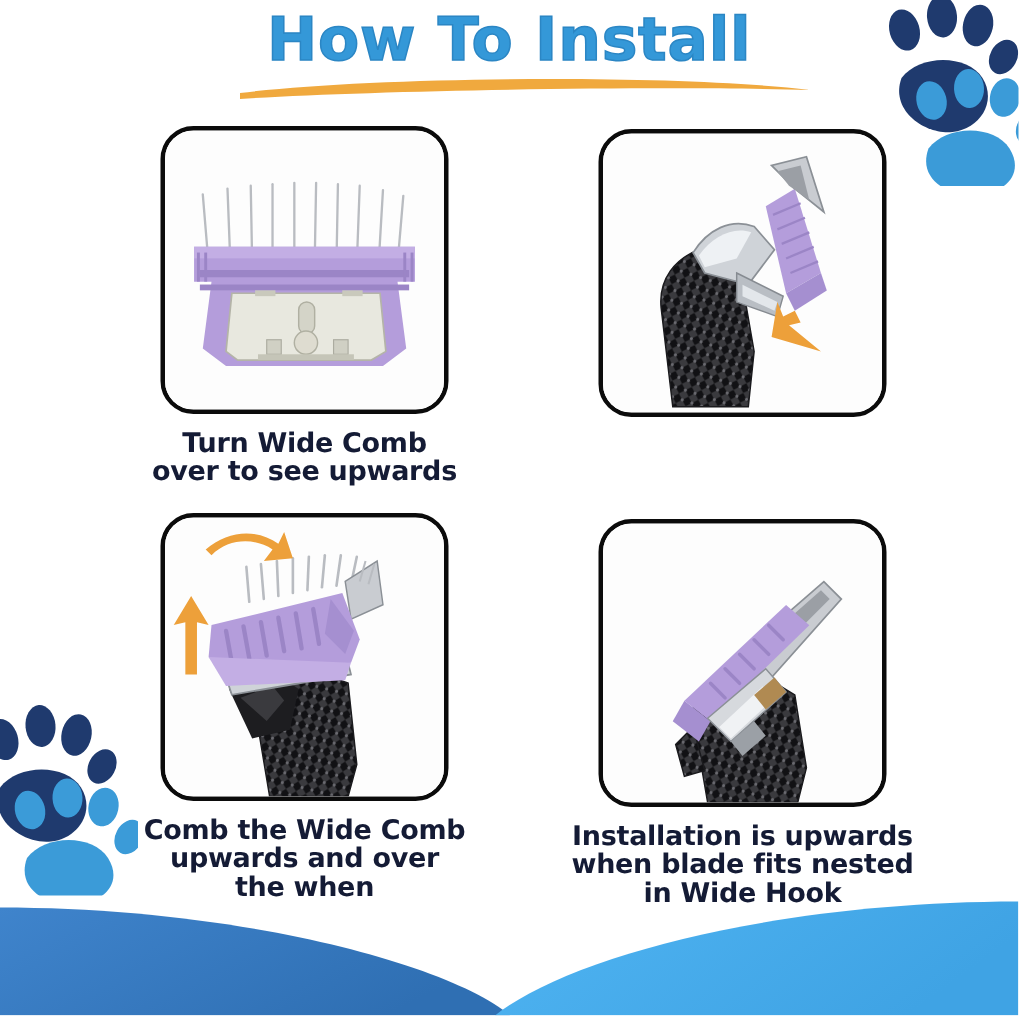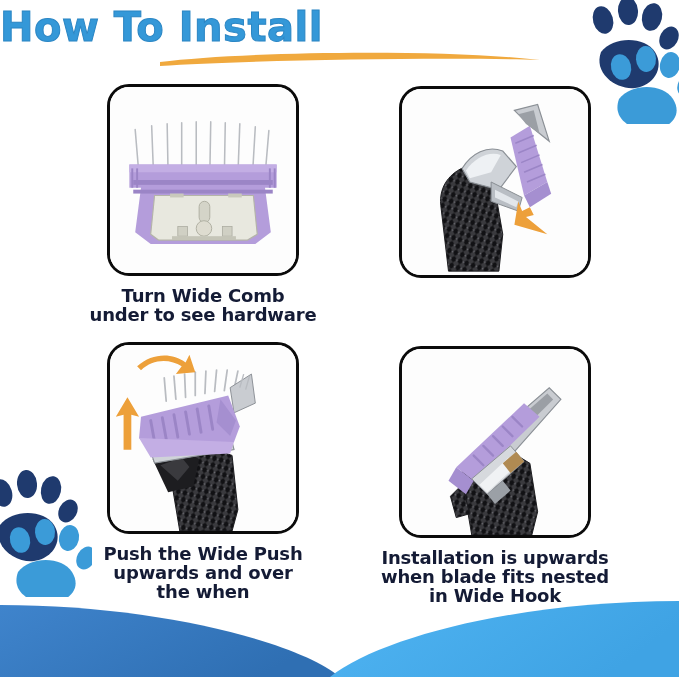--- a/index.html
+++ b/index.html
@@ -14,21 +14,21 @@
     overflow: hidden;
     font-family: "DejaVu Sans", sans-serif;
   }
 
   
   .title-wrap {
     position: absolute;
     top: 4px;
     left: 0;
     width: 679px;
-    text-align: left;
+    text-align: center;
     z-index: 6;
   }
   .title {
     font-family: "DejaVu Sans", sans-serif;
     font-size: 40px;
     font-weight: bold;
     letter-spacing: 0.5px;
     color: #3498d8;
     -webkit-text-stroke: 1px #2b86c4;
     line-height: 46px;
@@ -181,21 +181,21 @@
         <circle cx="97" cy="146" r="8" fill="#dedcd0" stroke="#b0b0a2" stroke-width="1"></circle>
         <rect x="70" y="144" width="10" height="10" fill="#d0d0c4" stroke="#acaca0" stroke-width="0.8"></rect>
         <rect x="116" y="144" width="10" height="10" fill="#d0d0c4" stroke="#acaca0" stroke-width="0.8"></rect>
         <rect x="64" y="154" width="66" height="4" fill="#c5c5b8"></rect>
         <rect x="62" y="110" width="14" height="4" fill="#c9c9bc"></rect>
         <rect x="122" y="110" width="14" height="4" fill="#c9c9bc"></rect>
       </svg>
     </div>
     <div class="caption">
       <div>Turn Wide Comb</div>
-      <div>under to see hardware</div>
+      <div>over to see upwards</div>
     </div>
   </div>
 
   <div class="cell cell-tr">
     <div class="photo">
       <svg viewBox="0 0 192 192">
         <rect width="192" height="192" fill="#fdfdfd"></rect>
         <defs>
           <pattern id="cf2" width="7" height="7" patternUnits="userSpaceOnUse" patternTransform="rotate(18)">
             <rect width="7" height="7" fill="#3a3a3e"></rect>
@@ -280,21 +280,21 @@
         <path d="M114,56 L130,78 L124,94 L110,80 Z" fill="#a58fd0"></path>
         <path d="M30,96 L128,100 L124,112 L42,116 Z" fill="#c3aee4"></path>
 
         <g fill="#eda03a">
           <path d="M28,22 C44,8 64,8 78,18 L82,10 L88,28 L68,30 L74,22 C62,14 44,14 32,26 Z"></path>
           <path d="M14,108 L14,72 L6,74 L18,54 L30,74 L22,72 L22,108 Z"></path>
         </g>
       </svg>
     </div>
     <div class="caption">
-      <div>Push the Wide Push</div>
+      <div>Comb the Wide Comb</div>
       <div>upwards and over</div>
       <div>the when</div>
     </div>
   </div>
 
   <div class="cell cell-br">
     <div class="photo">
       <svg viewBox="0 0 192 192">
         <rect width="192" height="192" fill="#fdfdfd"></rect>
         <defs>

